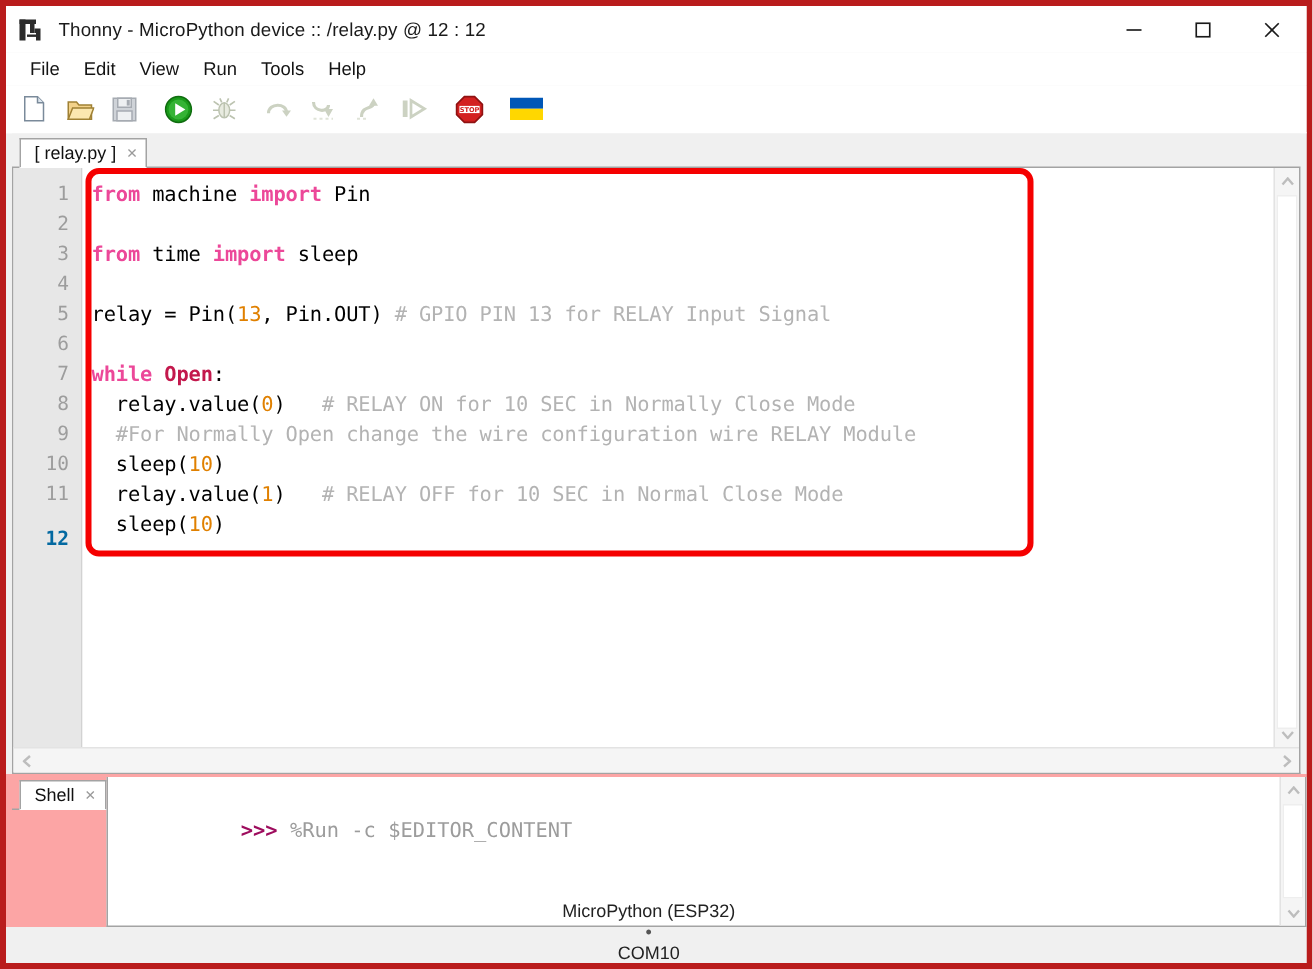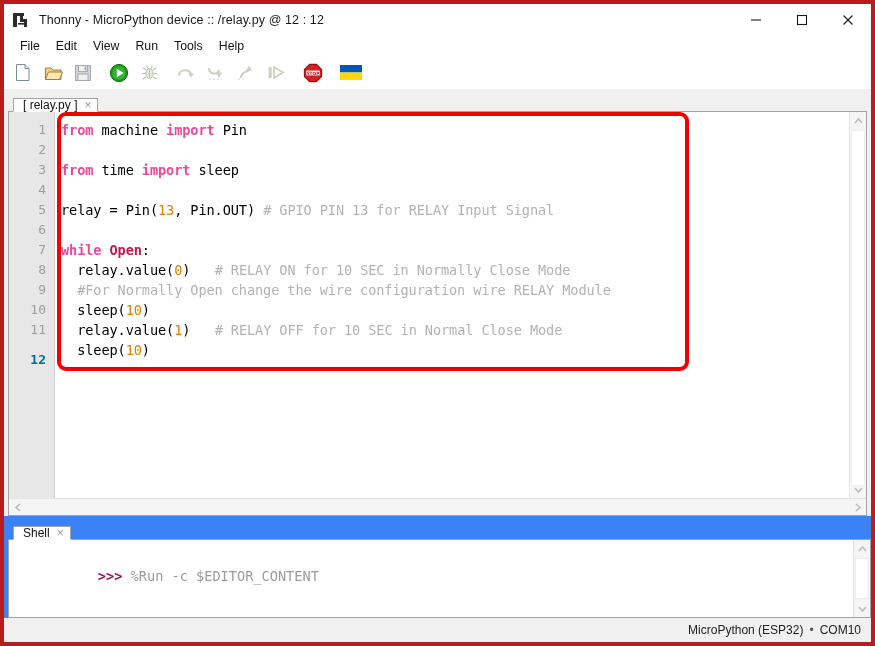--- a/index.html
+++ b/index.html
@@ -76,21 +76,21 @@
     min-height: 0;
   }
   .tabstrip {
     height: 23px; min-height: 23px;
     display: flex; align-items: flex-end;
     padding-left: 5px;
     border-bottom: 1px solid #a3a3a3;
     background: #f0f0f0;
   }
   .tab {
-    height: 14px;
+    height: 20px;
     background: #ffffff;
     border: 1px solid #a3a3a3;
     border-bottom: 1px solid #ffffff;
     display: flex; align-items: center;
     padding: 0 6px 0 9px;
     position: relative; top: 1px;
     cursor: default;
   }
   .tab-label { font-size: 12px; color: #111; white-space: nowrap; }
   .tab-close {
@@ -181,23 +181,23 @@
     color: #b8b8b8; font-size: 9px;
   }
   .hsb-thumb {
     position: absolute; top: 1px; bottom: 1px; left: 17px; right: 17px;
     background: #f5f5f5;
   }
 
   
   .shellpane {
     height: 102px; min-height: 102px;
-    display: flex; flex-direction: column;
+    display: flex; flex-direction: row;
     padding: 2px 0 0 4px;
-    background: #3b82f6;
+    background: #fca5a5;
   }
   .shell-tabstrip {
     height: 22px; min-height: 22px;
     display: flex; align-items: flex-end;
     padding-left: 5px;
     border-bottom: 1px solid #a3a3a3;
   }
   .shell-body {
     flex: 1 1 auto; display: flex; min-height: 0;
     border: 1px solid #a3a3a3; border-top: none;
@@ -213,20 +213,21 @@
   }
   .prompt { color: #9e0d5e; font-weight: bold; }
   .shcmd  { color: #9c9c9c; }
 
   
   .statusbar {
     height: 24px; min-height: 24px;
     background: #f0f0f0;
     display: flex; align-items: center; justify-content: flex-end;
     padding-right: 10px;
+    flex-direction: column;
   }
   .status-text { font-size: 12px; color: #222; white-space: nowrap; }
   .status-sep { margin: 0 6px; color: #555; }
 </style>
 </head>
 <body>
 
 <div id="app">
 
   <div class="titlebar">

